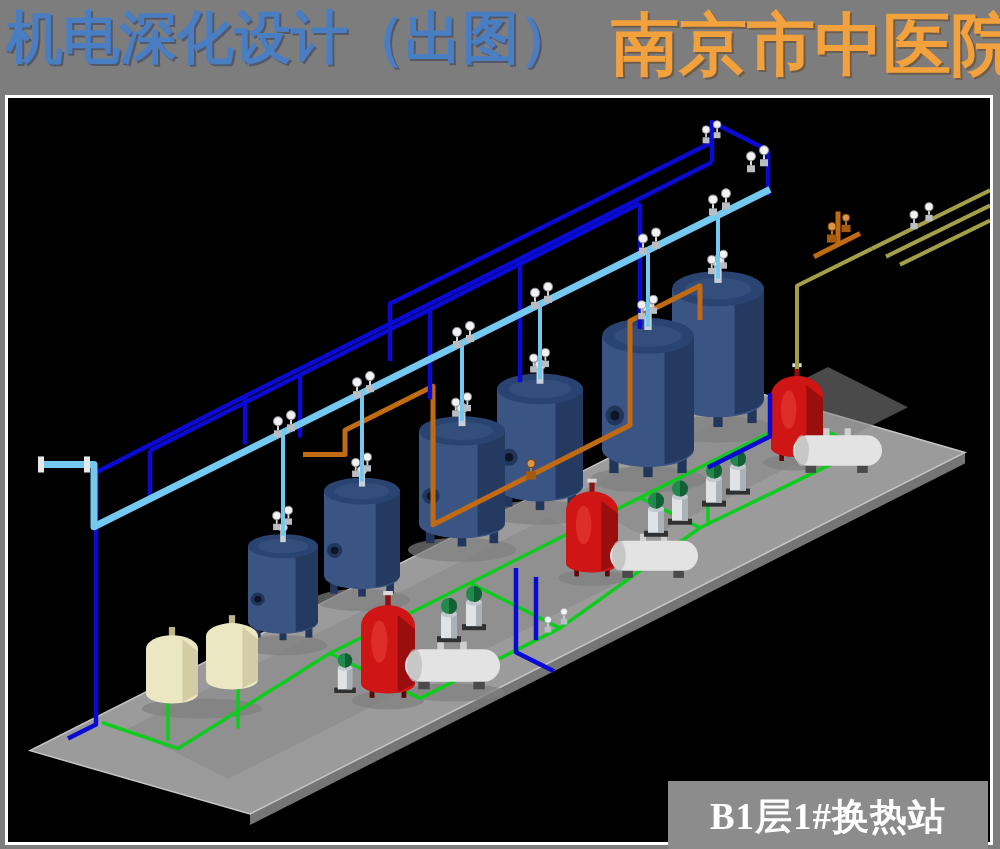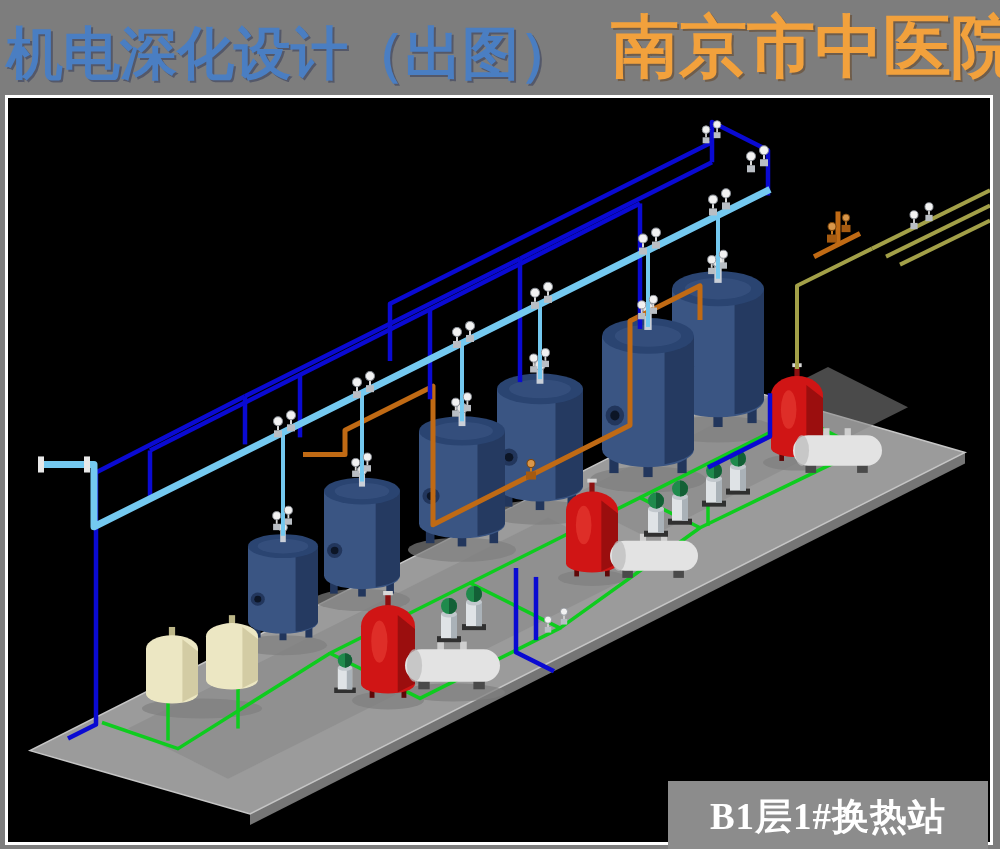--- a/index.html
+++ b/index.html
@@ -3,21 +3,21 @@
 <meta charset="utf-8">
 <style>
   html, body { margin:0; padding:0; }
   body {
     width:1000px; height:849px; position:relative; overflow:hidden;
     background:var(--banner-bg);
     font-family:"Liberation Serif","DejaVu Serif",serif;
   }
   .header {
     position:absolute; top:0; left:0; width:1000px; height:93px;
-    display:flex; align-items:flex-end; white-space:nowrap; overflow:hidden;
+    display:flex; align-items:flex-start; white-space:nowrap; overflow:hidden;
     background:var(--banner-bg);
   }
   .title-left {
     font-size:57px; font-weight:bold; color:var(--title-left);
     padding-left:6px; text-shadow:2px 2px 0 rgba(10,20,70,.35);
   }
   .title-right {
     font-size:68px; font-weight:bold; color:var(--title-right);
     text-shadow:2px 2px 0 rgba(90,45,0,.4);
     margin-left:35px;

